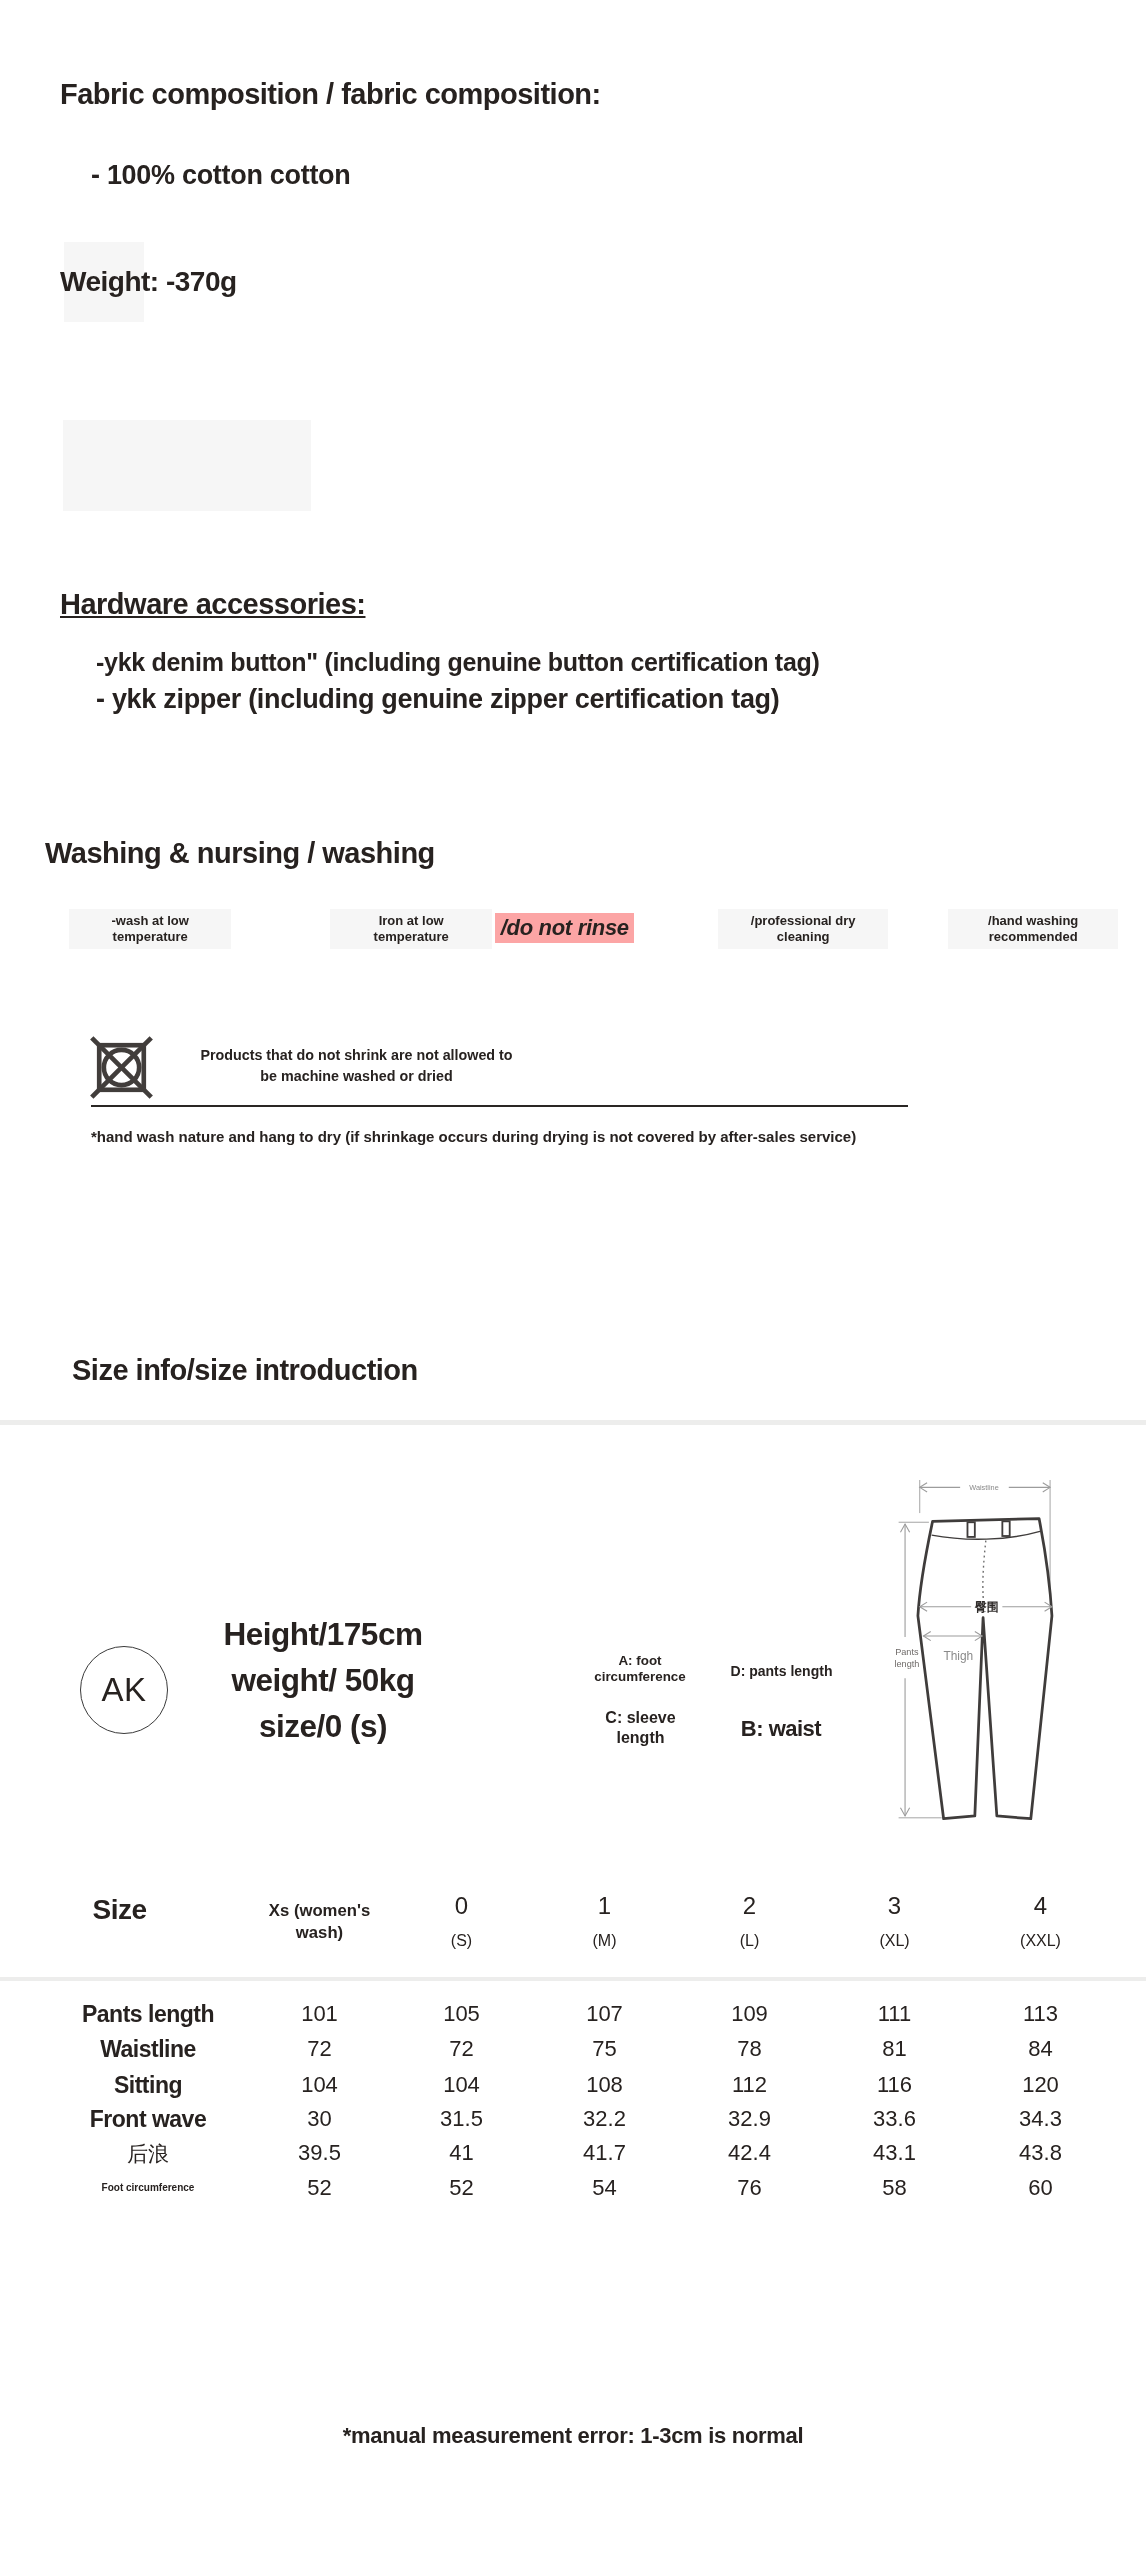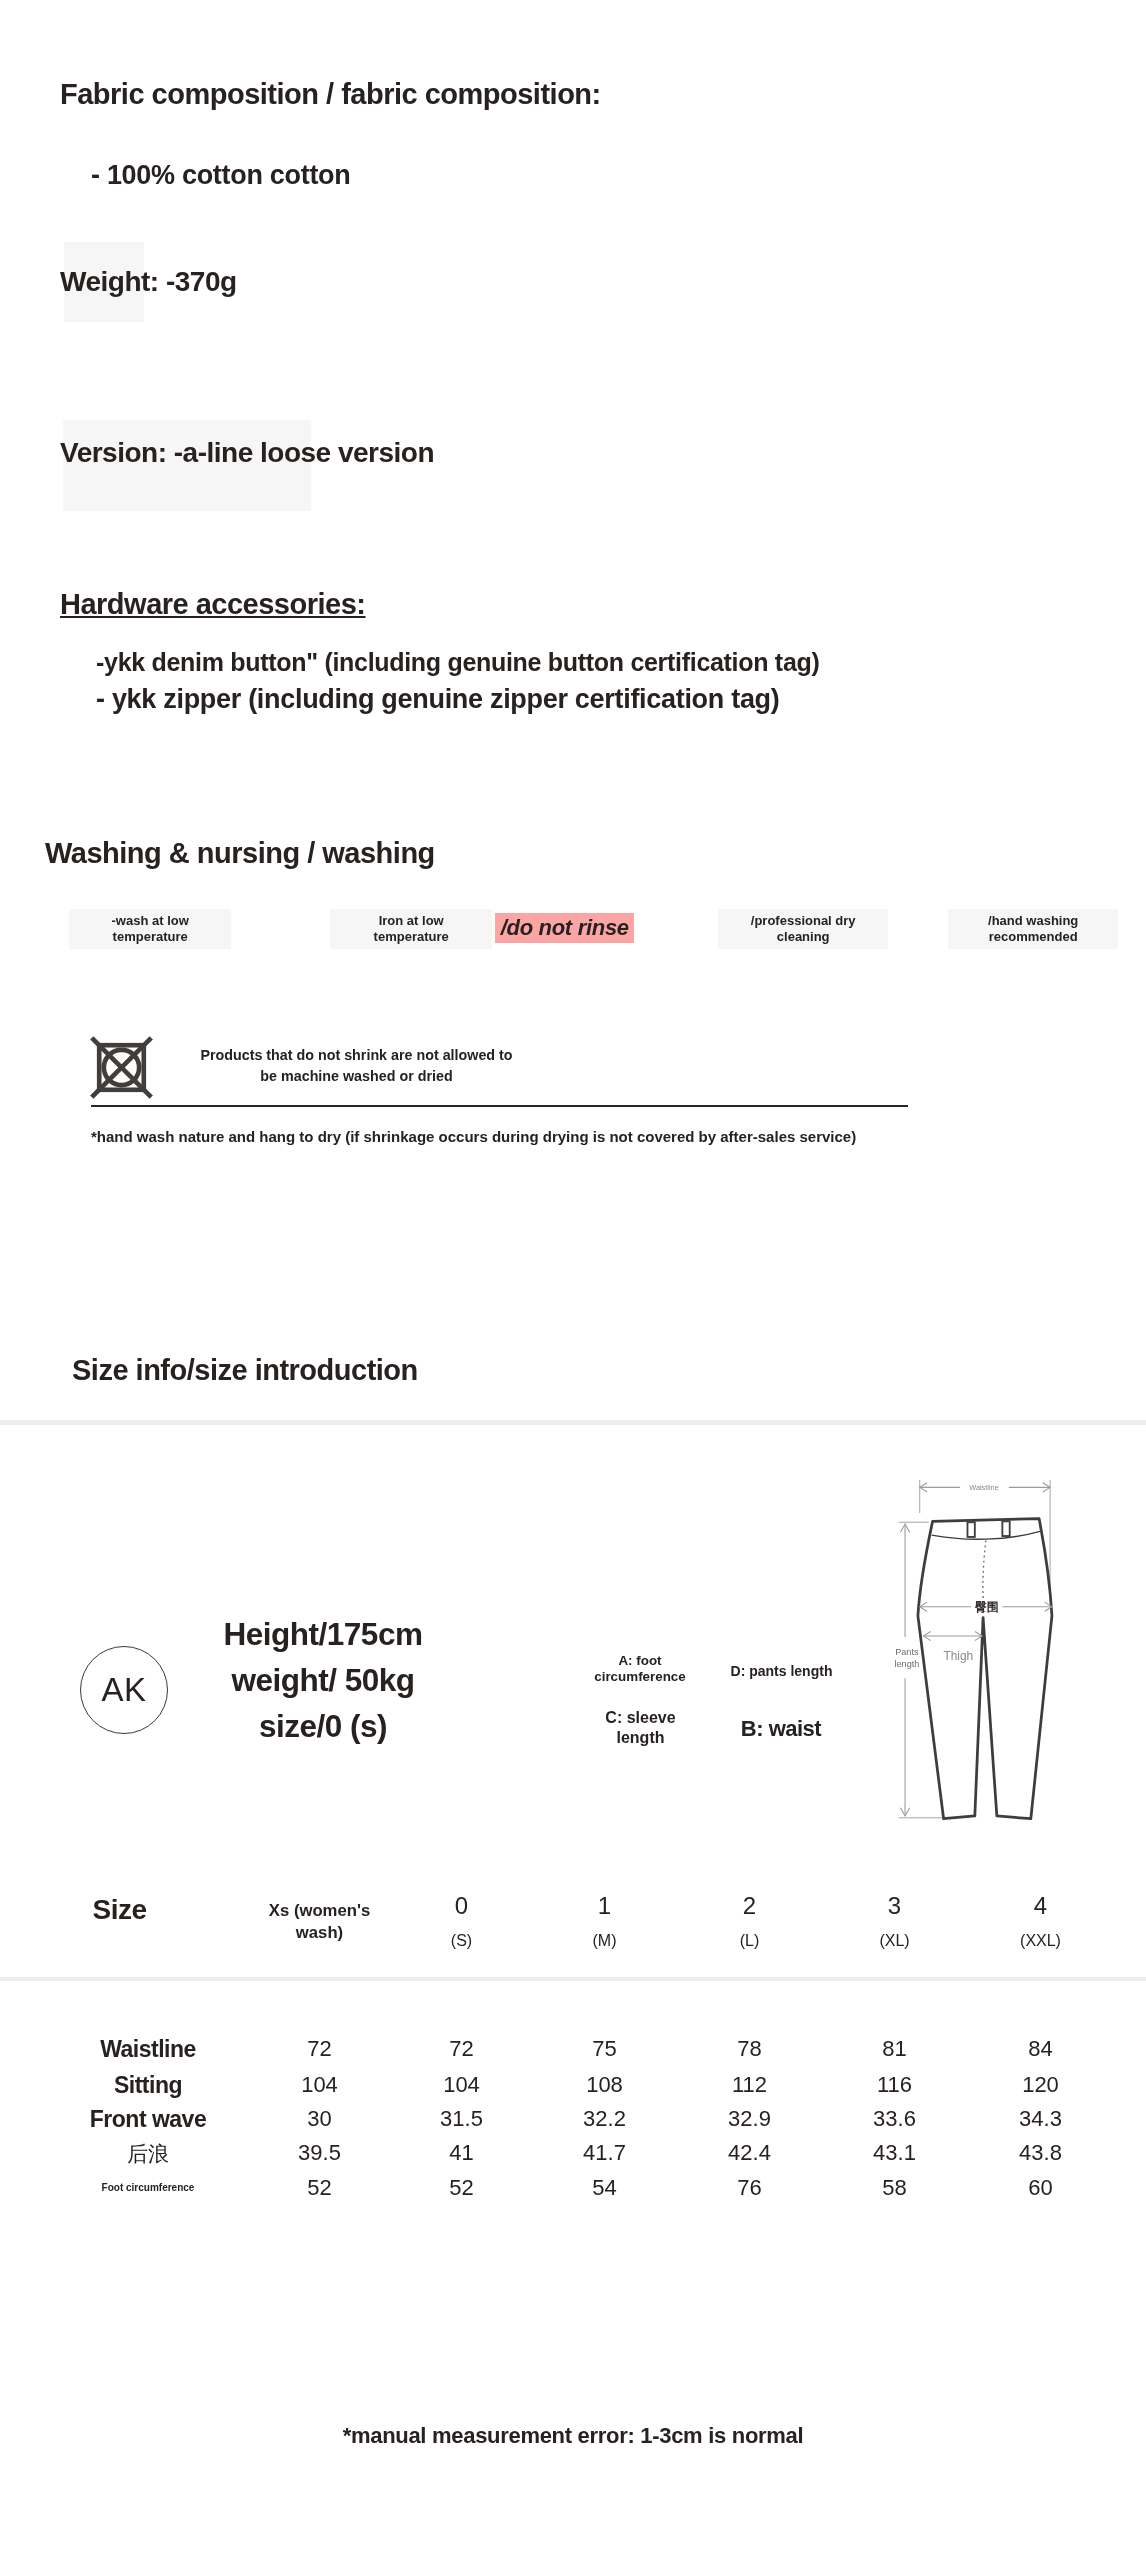--- a/index.html
+++ b/index.html
@@ -51,21 +51,20 @@
 <div class="page">
 
   <div class="abs artifact" style="left:64px;top:242px;width:80px;height:80px;"></div>
   <div class="abs artifact" style="left:63px;top:420px;width:248px;height:91px;"></div>
 
   <div class="abs h30 z1" style="left:60px;top:78px;">Fabric composition / fabric composition:</div>
   <div class="abs h28 z1" style="left:91px;top:160px;">- 100% cotton cotton</div>
 
   <div class="abs h34 z1" style="left:60px;top:266px;">Weight: -370g</div>
 
-  <div class="abs h34 z1" style="left:60px;top:437px;">Version: -a-line loose version</div>
 
   <div class="abs h30 z1" style="left:60px;top:588px;text-decoration:underline;">Hardware accessories:</div>
   <div class="abs h26 z1" style="left:96px;top:648px;">-ykk denim button" (including genuine button certification tag)</div>
   <div class="abs h30 z1" style="left:45px;top:837px;">Washing &amp; nursing / washing</div>
 
   <div class="abs h28 z1" style="left:96px;top:684px;">- ykk zipper (including genuine zipper certification tag)</div>
 
   <div class="abs wash-label z1" style="left:69px;top:909px;width:151px;">
     <div>-wash at low</div>
     <div>temperature</div>
@@ -171,20 +170,29 @@
     <span class="cell hdr-sub col-v2" style="top:40px;">(M)</span>
     <span class="cell hdr-num col-v3" style="top:0;">2</span>
     <span class="cell hdr-sub col-v3" style="top:40px;">(L)</span>
     <span class="cell hdr-num col-v4" style="top:0;">3</span>
     <span class="cell hdr-sub col-v4" style="top:40px;">(XL)</span>
     <span class="cell hdr-num col-v5" style="top:0;">4</span>
     <span class="cell hdr-sub col-v5" style="top:40px;">(XXL)</span>
   </div>
   <div class="abs gray-rule" style="left:0;top:1977px;width:1146px;height:3.8px;"></div>
 
+  <div class="row" style="top:2001px;">
+    <span class="cell row-label col-label">Pants length</span>
+    <span class="cell row-val col-v0">101</span>
+    <span class="cell row-val col-v1">105</span>
+    <span class="cell row-val col-v2">107</span>
+    <span class="cell row-val col-v3">109</span>
+    <span class="cell row-val col-v4">111</span>
+    <span class="cell row-val col-v5">113</span>
+  </div>
   <div class="row" style="top:2036px;">
     <span class="cell row-label col-label">Waistline</span>
     <span class="cell row-val col-v0">72</span>
     <span class="cell row-val col-v1">72</span>
     <span class="cell row-val col-v2">75</span>
     <span class="cell row-val col-v3">78</span>
     <span class="cell row-val col-v4">81</span>
     <span class="cell row-val col-v5">84</span>
   </div>
   <div class="row" style="top:2072px;">

